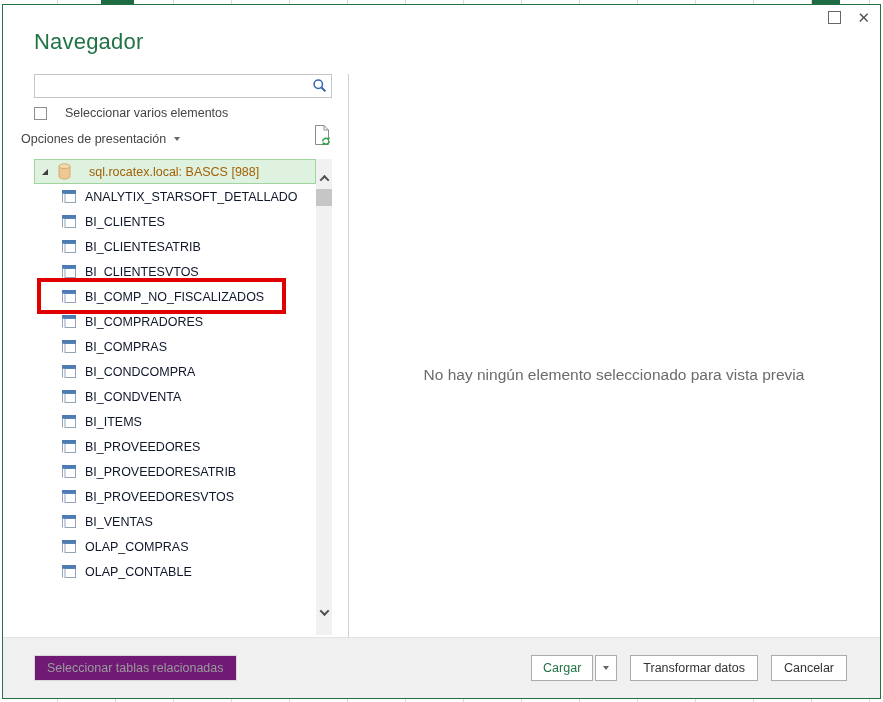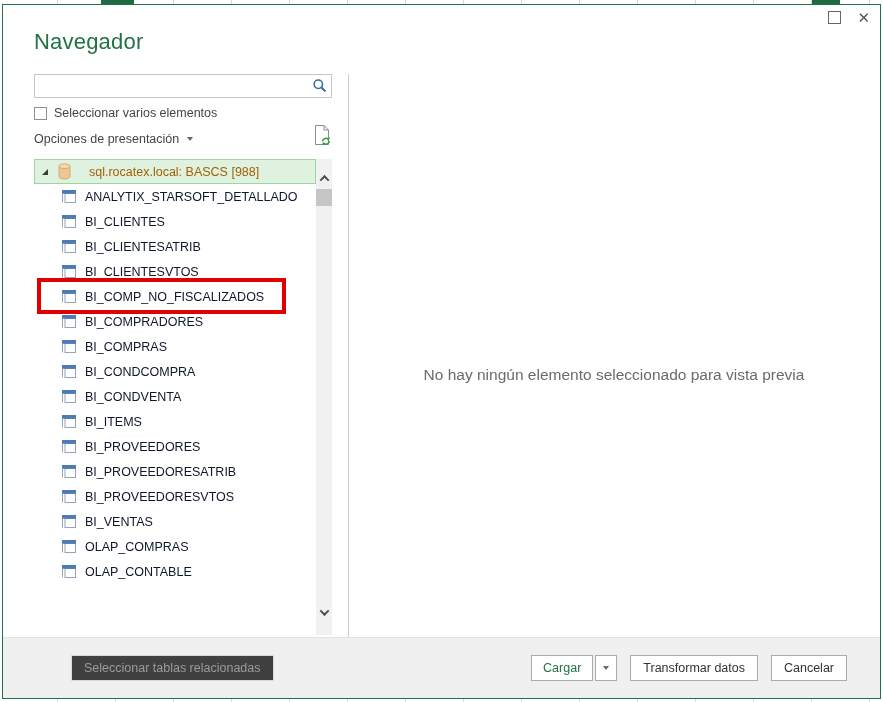--- a/index.html
+++ b/index.html
@@ -29,25 +29,25 @@
   .dlg-title { position:absolute; left:31px; top:24px; font-size:22px; font-weight:300;
                color:#217346; letter-spacing:.2px; }
 
   
   .search-box { position:absolute; left:31px; top:69px; width:298px; height:24px;
                 border:1px solid #c6c6c6; background:#fff; display:flex; align-items:center; }
   .search-input { flex:1; border:none; outline:none; height:100%; padding:0 4px 0 6px;
                   font-size:12.5px; font-family:"Liberation Sans", sans-serif; }
   .search-icon { width:22px; display:flex; justify-content:center; align-items:center; }
 
-  .chk-row { position:absolute; left:31px; top:101px; display:flex; align-items:center; gap:7px; }
+  .chk-row { position:absolute; left:31px; top:101px; display:flex; align-items:center; gap:18px; }
   .checkbox { width:13px; height:13px; border:1px solid #8f8f8f; background:#fff; }
   .chk-label { font-size:12.5px; color:#444; }
 
-  .opts-row { position:absolute; left:31px; top:127px; display:flex; align-items:center; gap:8px; }
+  .opts-row { position:absolute; left:18px; top:127px; display:flex; align-items:center; gap:8px; }
   .opts-label { font-size:12.5px; color:#444; }
   .caret-down { width:0; height:0; border-left:4px solid transparent; border-right:4px solid transparent;
                 border-top:5px solid #666; display:inline-block; }
   .caret-sm { border-left-width:3.5px; border-right-width:3.5px; border-top-width:4.5px; }
   .refresh-icon { position:absolute; left:310px; top:119px; }
 
   
   .tree { position:absolute; left:31px; top:154px; width:282px; }
   .row { position:relative; height:25px; display:flex; align-items:center; cursor:default; }
   .row-label { font-size:12.5px; color:#0f172a; white-space:nowrap; }
@@ -80,21 +80,21 @@
   .preview { position:absolute; left:346px; top:69px; right:1px; height:565px;
              display:flex; align-items:center; justify-content:center; }
   .preview-msg { font-size:15.5px; color:#6b6b6b;margin-top:36px; }
 
   
   .footer { position:absolute; left:0; right:0; bottom:0; height:61px; background:#f0f0f0;
             border-top:1px solid #e3e3e3; display:flex; align-items:center;
             justify-content:space-between; padding:0 33px 0 31px; }
   .btn { height:26px; background:#fff; border:1px solid #ababab; font-size:12.5px; color:#333;
          font-family:"Liberation Sans", sans-serif; padding:0 12px; cursor:default; }
-  .btn.disabled { color:#9b9b9b; border-color:#d9d9d9; background:#404040;margin-left:37px; }
+  .btn.disabled { color:#9b9b9b; border-color:#d9d9d9; background:#701a75; }
   .footer-right { display:flex; align-items:center; gap:13px; }
   .split-btn { display:flex; gap:2px; }
   .btn.load { color:#217346; padding:0 11px; }
   .btn.load-arrow { width:22px; padding:0; display:flex; align-items:center; justify-content:center; }
 </style>
 </head>
 <body>
 
 <div class="stage">
 

